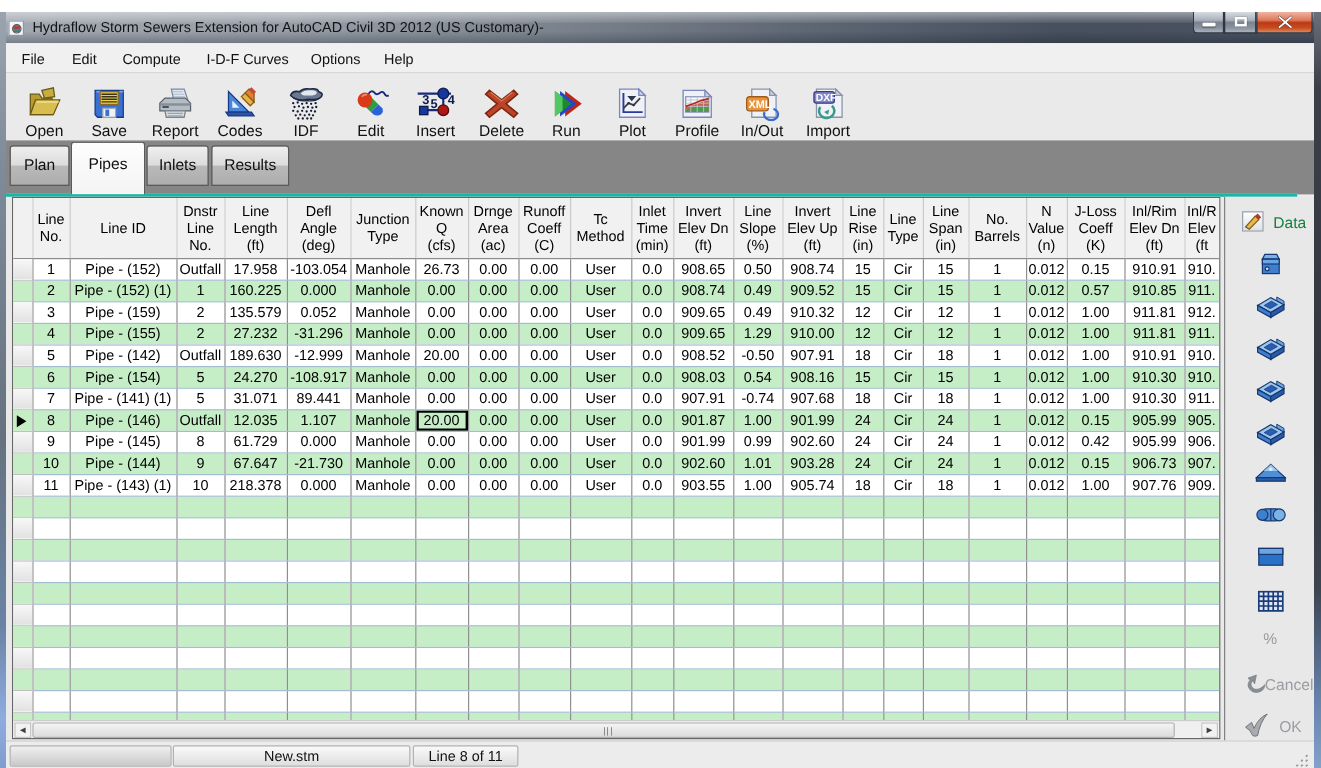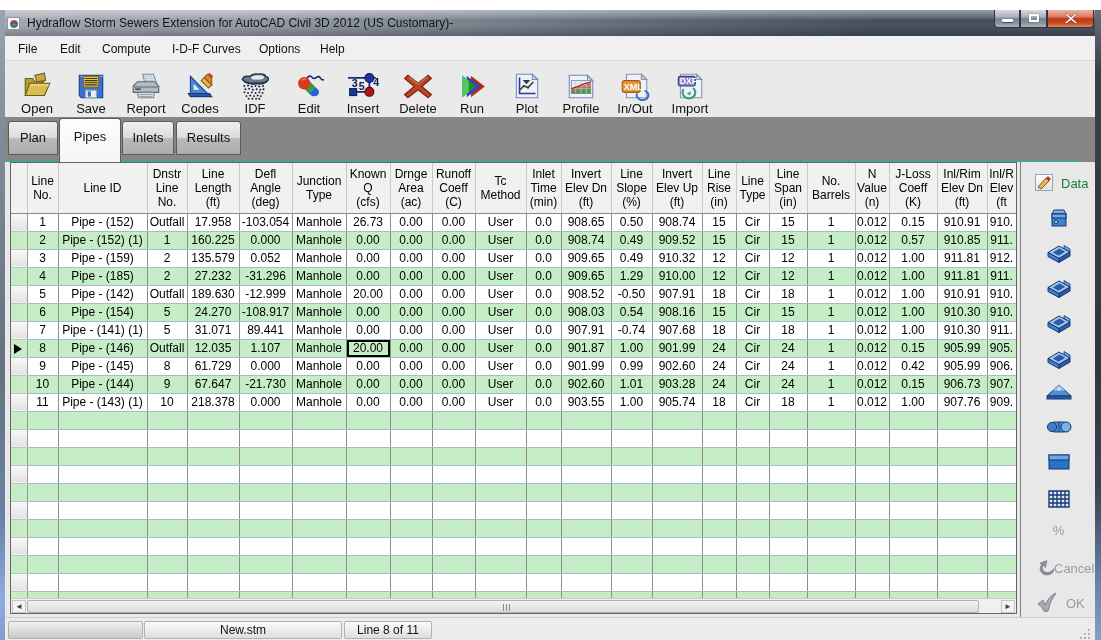--- a/index.html
+++ b/index.html
@@ -43,21 +43,21 @@
 .tbtn svg { display:block; margin:0 auto; width:32px; height:29px; }
 .tbtn .lbl { display:block; margin-top:0px; }
 
 .tabstrip { position:absolute; left:0; top:81px; width:100%; height:45px; background:#868686; }
 .tab { position:absolute; top:4px; height:34px; background:linear-gradient(180deg,#efefef 0%,#dcdcdc 48%,#b9b9b9 52%,#adadad 100%);
   border:1px solid #5a5a5a; border-radius:3px 3px 0 0; font-size:13px; color:#111;
   text-align:center; line-height:32px; }
 .tab.active { top:1px; height:44px; background:linear-gradient(180deg,#fdfdfd 0%,#f4f4f4 100%);
   line-height:36px; z-index:2; border-bottom:none; }
 
-.content { position:absolute; left:0; top:125px; width:1076px; height:457px; background:#e9e9e9; border-top:1px solid #14b8a6; }
+.content { position:absolute; left:0; top:125px; width:1076px; height:457px; background:#e9e9e9; border-top:3px solid #14b8a6; }
 
 .grid { position:absolute; left:5px; top:0px; width:1007px; height:452px; border:1px solid #666;
   background:#fff; overflow:hidden; }
 table { border-collapse:collapse; table-layout:fixed; width:1005px; font-size:12px; color:#000; }
 th,td { overflow:hidden; white-space:nowrap; padding:0; font-weight:normal; }
 thead th { height:50px; background:#f1f1f1; border-right:1px solid #c9c9c9; border-bottom:1px solid #8a8a8a;
   text-align:center; line-height:14px; font-size:12px; }
 tbody td { height:18px; border-right:1px solid #8f8f8f; border-bottom:1px solid #a3bdd0; text-align:center; }
 tbody tr.g td { background:#c6eec6; }
 tbody td.rh { background:linear-gradient(180deg,#f8f8f8,#e2e2e2); border-right:1px solid #9a9a9a;
@@ -426,21 +426,21 @@
                 <td>12</td>
                 <td>1</td>
                 <td>0.012</td>
                 <td>1.00</td>
                 <td>911.81</td>
                 <td>912.</td>
               </tr>
 <tr class="g">
                 <td class="rh"></td>
                 <td>4</td>
-                <td>Pipe - (185)</td>
+                <td>Pipe - (155)</td>
                 <td>2</td>
                 <td>27.232</td>
                 <td>-31.296</td>
                 <td>Manhole</td>
                 <td>0.00</td>
                 <td>0.00</td>
                 <td>0.00</td>
                 <td>User</td>
                 <td>0.0</td>
                 <td>909.65</td>

